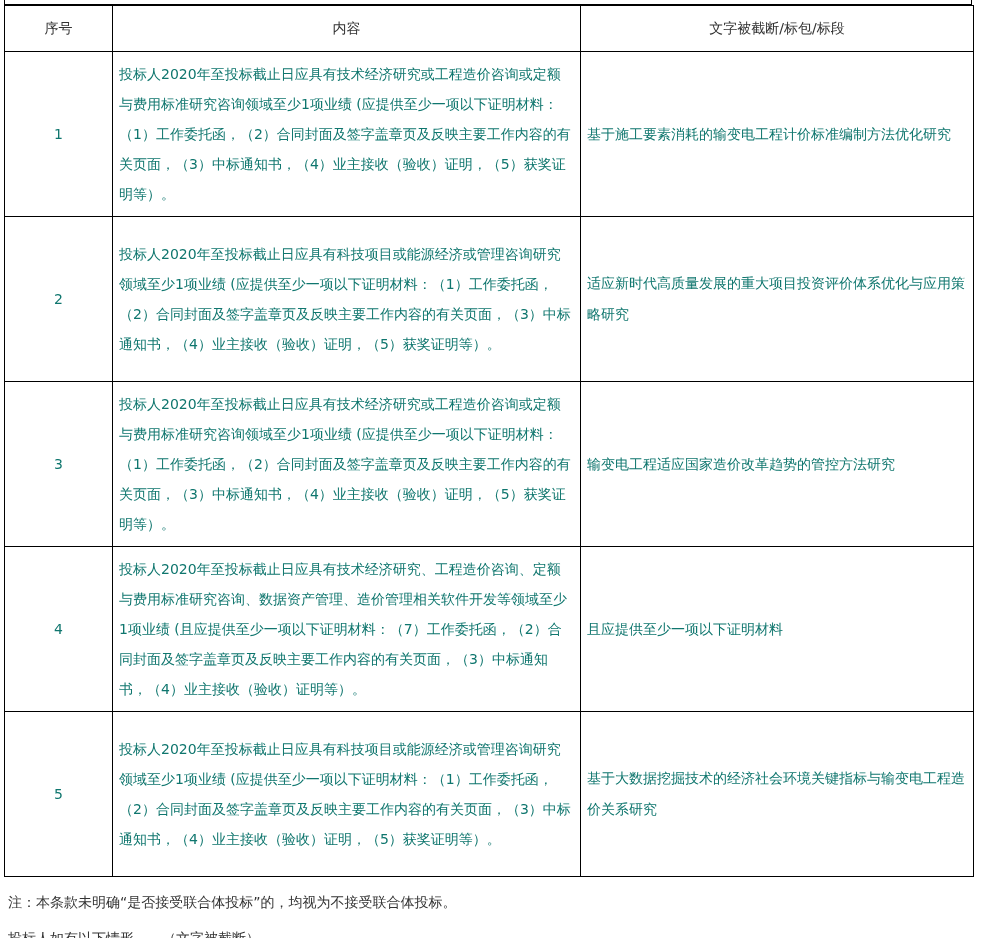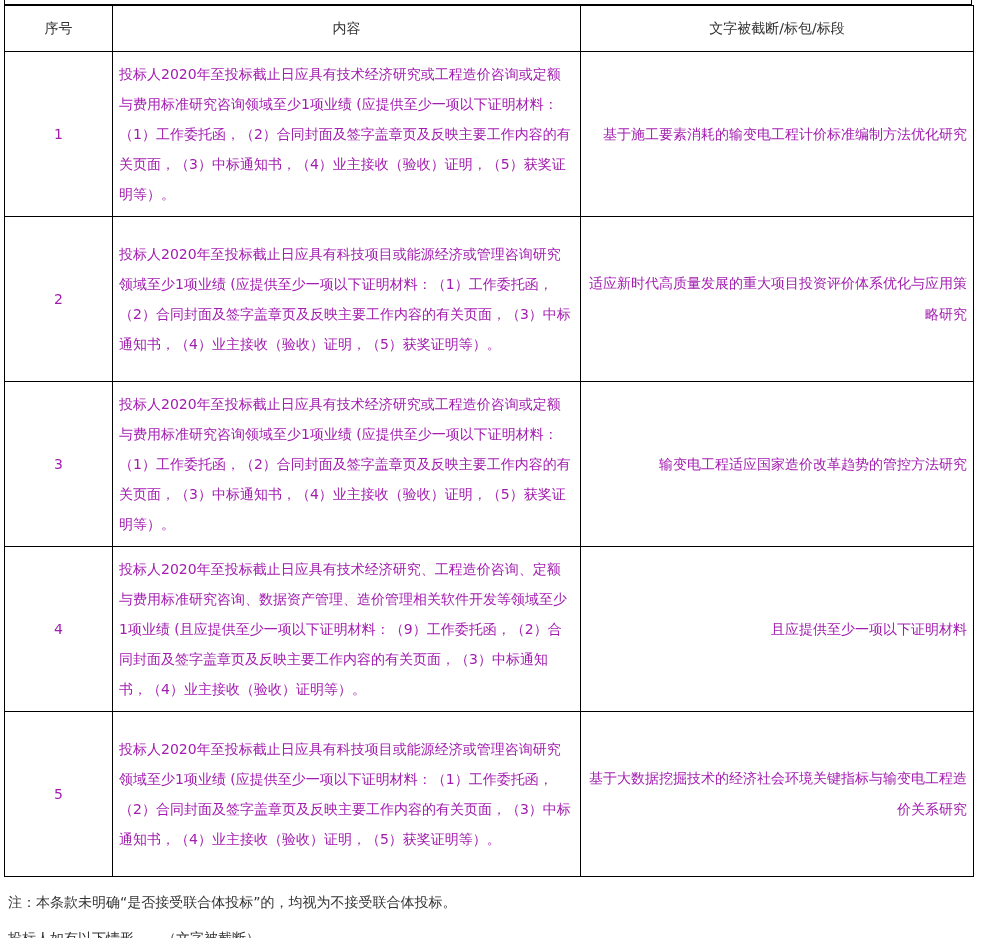--- a/index.html
+++ b/index.html
@@ -12,31 +12,31 @@
     position: absolute; left: 4px; top: 0; width: 968px; height: 5px;
     border-left: 1px solid #000; border-right: 1px solid #000;
     border-bottom: 1px solid #000; box-sizing: border-box;
   }
   table.req {
     position: absolute; left: 4px; top: 5px;
     width: 969px; border-collapse: collapse; table-layout: fixed;
   }
   table.req td, table.req th {
     border: 1px solid #000; padding: 0 6px;
-    font-size: 14px; color: #a21caf; vertical-align: middle;
+    font-size: 14px; color: #0f766e; vertical-align: middle;
   }
   table.req th {
     height: 45px; font-weight: normal; text-align: center; color: #333;
   }
   col.c1 { width: 108px; }
   col.c2 { width: 468px; }
   col.c3 { width: 393px; }
   td.num { text-align: center; }
   td.content { text-align: left; line-height: 30px; padding: 5px 6px; }
-  td.target { text-align: right; line-height: 31px; padding: 0 8px; }
+  td.target { text-align: left; line-height: 31px; padding: 0 8px; }
   tr.row { height: 165px; }
   .note {
     position: absolute; left: 8px; top: 894px; font-size: 14px; color: #333;
   }
   .cutoff {
     position: absolute; left: 8px; top: 930px; font-size: 14px; color: #333;
     white-space: nowrap; overflow: hidden; width: 974px; height: 8px; line-height: 16px;
   }
   .cutoff span { display: block; margin-top: 0; }
 </style>
@@ -69,21 +69,21 @@
       <td class="content">投标人2020年至投标截止日应具有科技项目或能源经济或管理咨询研究领域至少1项业绩 (应提供至少一项以下证明材料：（1）工作委托函，（2）合同封面及签字盖章页及反映主要工作内容的有关页面，（3）中标通知书，（4）业主接收（验收）证明，（5）获奖证明等）。</td>
       <td class="target">适应新时代高质量发展的重大项目投资评价体系优化与应用策略研究</td>
     </tr>
     <tr class="row">
       <td class="num">3</td>
       <td class="content">投标人2020年至投标截止日应具有技术经济研究或工程造价咨询或定额与费用标准研究咨询领域至少1项业绩 (应提供至少一项以下证明材料：（1）工作委托函，（2）合同封面及签字盖章页及反映主要工作内容的有关页面，（3）中标通知书，（4）业主接收（验收）证明，（5）获奖证明等）。</td>
       <td class="target">输变电工程适应国家造价改革趋势的管控方法研究</td>
     </tr>
     <tr class="row">
       <td class="num">4</td>
-      <td class="content">投标人2020年至投标截止日应具有技术经济研究、工程造价咨询、定额与费用标准研究咨询、数据资产管理、造价管理相关软件开发等领域至少1项业绩 (且应提供至少一项以下证明材料：（9）工作委托函，（2）合同封面及签字盖章页及反映主要工作内容的有关页面，（3）中标通知书，（4）业主接收（验收）证明等）。</td>
+      <td class="content">投标人2020年至投标截止日应具有技术经济研究、工程造价咨询、定额与费用标准研究咨询、数据资产管理、造价管理相关软件开发等领域至少1项业绩 (且应提供至少一项以下证明材料：（7）工作委托函，（2）合同封面及签字盖章页及反映主要工作内容的有关页面，（3）中标通知书，（4）业主接收（验收）证明等）。</td>
       <td class="target">且应提供至少一项以下证明材料</td>
     </tr>
     <tr class="row">
       <td class="num">5</td>
       <td class="content">投标人2020年至投标截止日应具有科技项目或能源经济或管理咨询研究领域至少1项业绩 (应提供至少一项以下证明材料：（1）工作委托函，（2）合同封面及签字盖章页及反映主要工作内容的有关页面，（3）中标通知书，（4）业主接收（验收）证明，（5）获奖证明等）。</td>
       <td class="target">基于大数据挖掘技术的经济社会环境关键指标与输变电工程造价关系研究</td>
     </tr>
   </tbody>
 </table>
 

